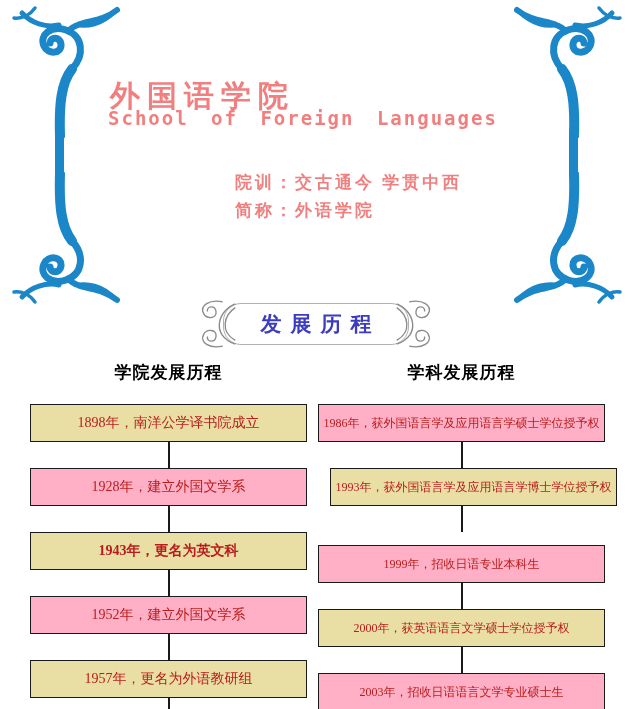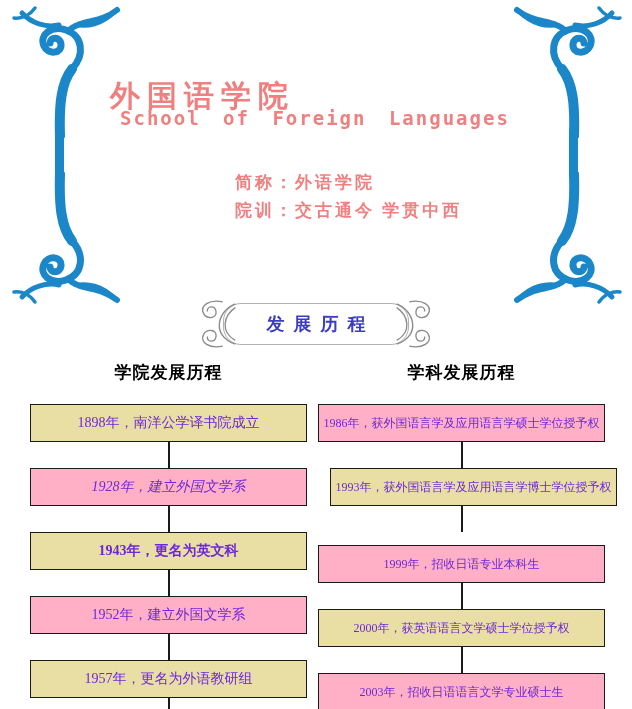--- a/index.html
+++ b/index.html
@@ -19,48 +19,48 @@
   .corner.tr{right:0;   top:3px;  transform:scaleX(-1);}
   .corner.bl{left:2px;  top:172px; transform:scaleY(-1);}
   .corner.br{right:0;   top:172px; transform:scale(-1,-1);}
   .side-stem{position:absolute; width:9px; height:52px; top:127px;
     background:var(--frame-blue); border-radius:4px;}
   .side-stem.left{left:55px;}
   .side-stem.right{left:569px;}
   
   .title-cn{position:absolute; left:110px; top:76px; font-size:30px; font-weight:bold;
     letter-spacing:7px; color:var(--title-pink);}
-  .title-en{position:absolute; left:120px; top:107px; font-size:19px; font-weight:bold;
+  .title-en{position:absolute; left:108px; top:107px; font-size:19px; font-weight:bold;
     letter-spacing:2px; word-spacing:9px; color:var(--title-pink);
     font-family:"DejaVu Sans Mono","Liberation Mono",monospace;}
   .info-block{position:absolute; left:235px; top:169px; font-size:17px; font-weight:bold;
     letter-spacing:3px; line-height:28px; color:var(--title-pink);}
   
   .banner{position:absolute; left:196px; top:299px; width:240px; height:50px;}
   .banner .pill{position:absolute; left:27px; right:27px; top:4px; bottom:4px;
     border:1px solid #b0b0b0; border-radius:18px; background:var(--background);}
   .banner .flourish{position:absolute; top:0; width:42px; height:50px; stroke:var(--flourish-gray);}
   .banner .flourish.fl{left:0;}
   .banner .flourish.fr{right:0; transform:scaleX(-1);}
   .banner .label{position:absolute; left:27px; right:27px; top:4px; bottom:4px;
     display:flex; align-items:center; justify-content:center;
-    font-size:18px; font-weight:bold; letter-spacing:9px; padding-left:9px;
+    font-size:21px; font-weight:bold; letter-spacing:9px; padding-left:9px;
     box-sizing:border-box; color:var(--banner-blue);}
   
   .col-header{position:absolute; top:361px; text-align:center; font-size:17px;
     font-weight:bold; letter-spacing:1px; color:var(--header-text);
     font-family:"Liberation Sans","DejaVu Sans",sans-serif;}
   .col-header.left{left:30px;  width:277px;}
   .col-header.right{left:318px; width:287px;}
   .timeline{position:absolute; top:404px; display:flex; flex-direction:column; align-items:center;}
   .timeline.left{left:30px;  width:277px;}
   .timeline.right{left:318px; width:287px;}
   .tbox{width:100%; height:38px; box-sizing:border-box; border:1.5px solid var(--box-border);
     display:flex; align-items:center; justify-content:center; text-align:right;
-    color:#6d28d9;}
+    color:#b91c1c;}
   .timeline.left  .tbox{font-size:14px;}
   .timeline.right .tbox{font-size:12px;}
   .connector{width:2px; height:26px; background:var(--box-border);}
   .connector.tail{height:12px;}
 </style>
 </head>
 <body>
 
 <svg width="0" height="0" style="position:absolute" aria-hidden="true">
   <defs>
@@ -94,42 +94,42 @@
     </svg>
   <svg class="corner br" viewBox="0 0 118 135">
       <use href="#corner-glyph"></use>
     </svg>
   <div class="side-stem left"></div>
   <div class="side-stem right"></div>
 
   <div class="title-cn">外国语学院</div>
   <div class="title-en">School of Foreign Languages</div>
   <div class="info-block">
+    <div>院训：交古通今 学贯中西</div>
     <div>简称：外语学院</div>
-    <div>院训：交古通今 学贯中西</div>
   </div>
 
   <div class="banner">
     <div class="pill"></div>
     <svg class="flourish fl" viewBox="0 0 42 52">
         <use href="#banner-curl"></use>
       </svg>
     <svg class="flourish fr" viewBox="0 0 42 52">
         <use href="#banner-curl"></use>
       </svg>
     <div class="label">发展历程</div>
   </div>
 
   <div class="col-header left">学院发展历程</div>
   <div class="col-header right">学科发展历程</div>
 
   <div class="timeline left">
       <div class="tbox" style="background: rgb(233, 223, 165);">1898年，南洋公学译书院成立</div>
       <div class="connector"></div>
-      <div class="tbox" style="background: rgb(255, 176, 198); font-style: italic;">1928年，建立外国文学系</div>
+      <div class="tbox" style="background: rgb(255, 176, 198);">1928年，建立外国文学系</div>
       <div class="connector"></div>
       <div class="tbox" style="background: rgb(233, 223, 165); font-weight: bold;">1943年，更名为英文科</div>
       <div class="connector"></div>
       <div class="tbox" style="background: rgb(255, 176, 198);">1952年，建立外国文学系</div>
       <div class="connector"></div>
       <div class="tbox" style="background: rgb(233, 223, 165);">1957年，更名为外语教研组</div>
       <div class="connector tail"></div>
     </div>
   <div class="timeline right">
       <div class="tbox" style="background: rgb(255, 176, 198);">1986年，获外国语言学及应用语言学硕士学位授予权</div>

